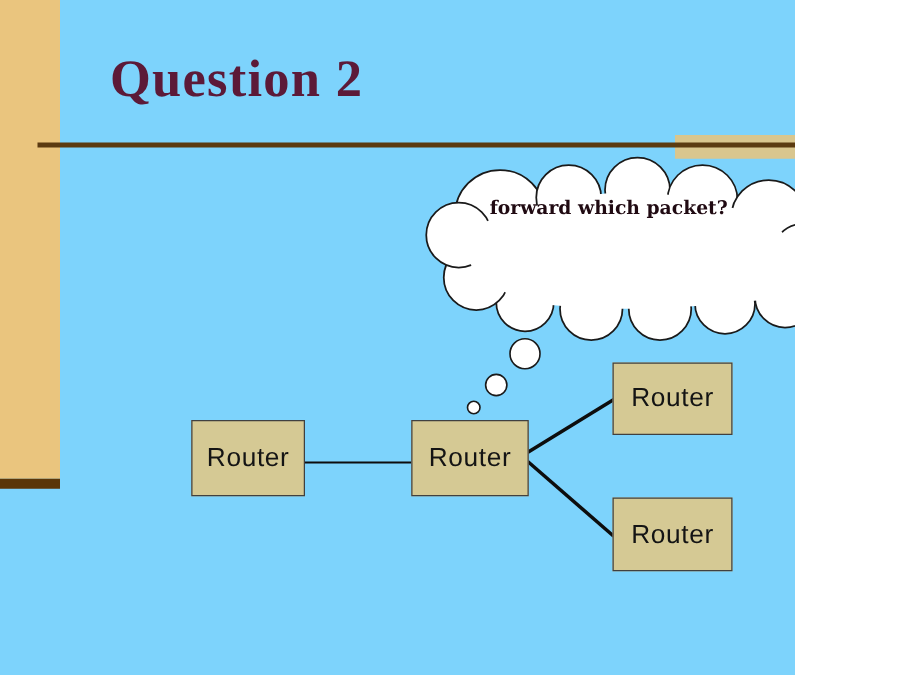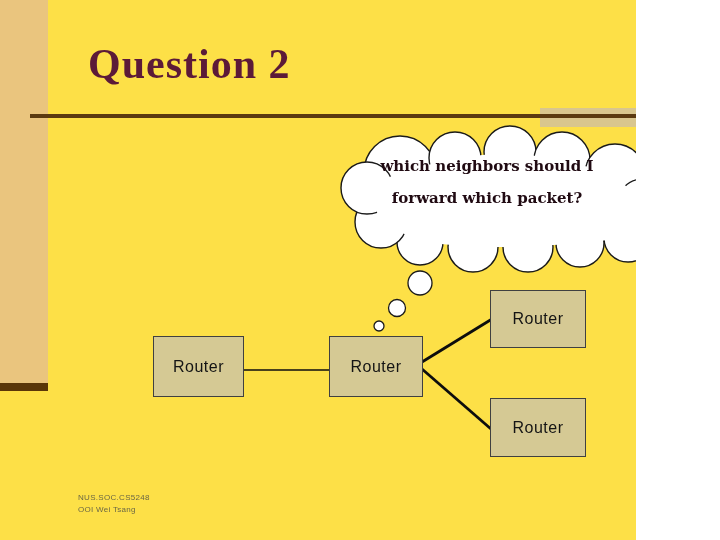--- a/index.html
+++ b/index.html
@@ -1,20 +1,20 @@
 <!DOCTYPE html>
 <html><head>
 <meta charset="utf-8">
 <style>
   html, body { margin: 0; padding: 0; background: #ffffff; }
   .slide {
     position: relative;
     width: 636px;
     height: 540px;
-    background: #fde047;
+    background: #7dd3fc;
     overflow: hidden;
     font-family: "Liberation Sans", sans-serif;
   }
   
   .left-bar {
     position: absolute;
     left: 0; top: 0;
     width: 48px; height: 383px;
     background: #eac57e;
   }
@@ -67,21 +67,21 @@
     color: #200a12;
   }
   
   .router-box {
     position: absolute;
     background: #d5c994;
     border: 1px solid #404040;
     display: flex;
     align-items: center;
     justify-content: center;
-    font-size: 16px;
+    font-size: 21px;
     letter-spacing: 0.5px;
     color: #141414;
     box-sizing: border-box;
   }
   .router-left        { left: 153px; top: 336px; width: 91px; height: 61px; }
   .router-center      { left: 329px; top: 336px; width: 94px; height: 61px; }
   .router-top-right   { left: 490px; top: 290px; width: 96px; height: 58px; }
   .router-bottom-right{ left: 490px; top: 398px; width: 96px; height: 59px; }
   
   .footer {
@@ -133,35 +133,30 @@
     </g>
 
     <g stroke="#0d0d0d">
       <line x1="244" y1="370" x2="329" y2="370" stroke-width="1.7"></line>
       <line x1="422" y1="362" x2="492" y2="319" stroke-width="2.8"></line>
       <line x1="422" y1="369" x2="491" y2="429" stroke-width="2.8"></line>
     </g>
   </svg>
 
   <div class="cloud-text">
-    <div>which neighbors should I</div>
     <div>forward which packet?</div>
   </div>
 
   <div class="router-box router-left">
     <span>Router</span>
   </div>
   <div class="router-box router-center">
     <span>Router</span>
   </div>
   <div class="router-box router-top-right">
     <span>Router</span>
   </div>
   <div class="router-box router-bottom-right">
     <span>Router</span>
   </div>
 
-  <div class="footer">
-    <div>NUS.SOC.CS5248</div>
-    <div>OOI Wei Tsang</div>
-  </div>
 
 </div>
 
 </body></html>

